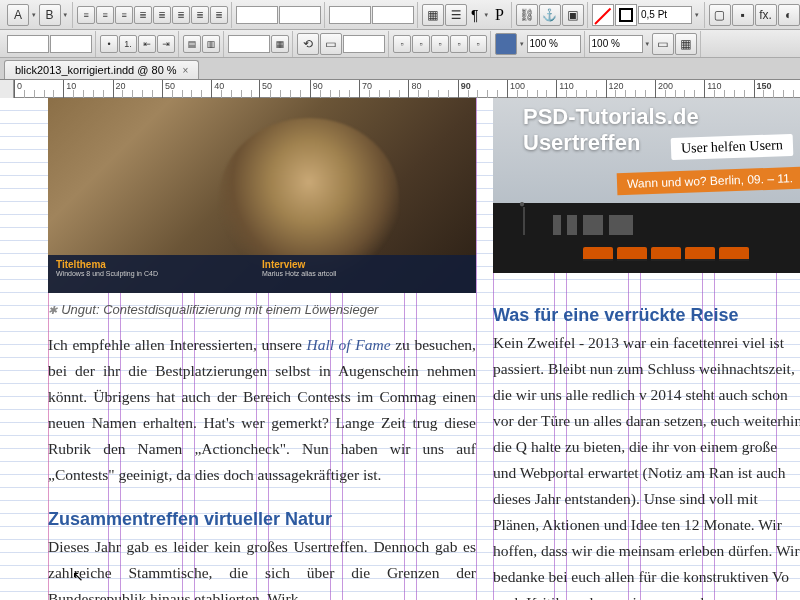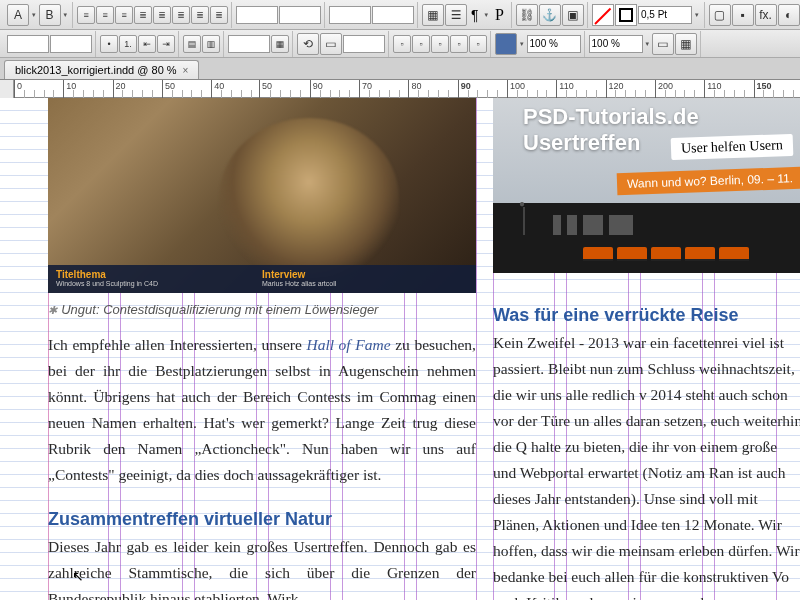--- a/index.html
+++ b/index.html
@@ -34,21 +34,21 @@
 
 .canvas-area { position: relative; background: #fff; height: 502px; overflow: hidden; }
 .baseline-grid { position:absolute; inset:0; background: repeating-linear-gradient(to bottom, transparent 0, transparent 12px, #b8c8e8 12px, #b8c8e8 13px); opacity: 0.6; }
 .guide-v { position:absolute; top:0; bottom:0; width:1px; background: rgba(160,80,200,0.6); }
 .margin-guide { position:absolute; top:0; bottom:0; width:1px; background: rgba(200,80,160,0.6); }
 
 .page-content { position: absolute; inset: 0; }
 
 
 .hero-image { position: absolute; left: 48px; top: 0; width: 428px; height: 195px; background: linear-gradient(135deg, #8b6f47 0%, #a0845c 20%, #6b5537 45%, #4a3826 70%, #2a1f15 100%); }
-.hero-overlay { position:absolute; left:0; right:0; bottom:0; height: 28px; background: rgba(20,30,55,0.9); display:flex; padding: 4px 8px; }
+.hero-overlay { position:absolute; left:0; right:0; bottom:0; height: 38px; background: rgba(20,30,55,0.9); display:flex; padding: 4px 8px; }
 .hero-col { flex:1; }
 .hero-label { color: #f5a623; font-size: 10px; font-weight: 600; }
 .hero-sub { color: #ccc; font-size: 7px; }
 .lion-shape { position:absolute; left:40%; top:10%; width:180px; height:160px; background: radial-gradient(ellipse at 50% 40%, #c9a876 0%, #a0824f 30%, #6b5133 60%, transparent 75%); border-radius: 50% 50% 40% 40%; filter: blur(1px);}
 
 .caption { position:absolute; left:48px; top:204px; font-style: italic; font-size: 13px; color: #555; }
 .caption-icon { font-size: 11px; color: #888; margin-right: 4px; }
 
 .body-text { position: absolute; font-family: Georgia, 'Times New Roman', serif; font-size: 15.5px; line-height: 26px; color: #2a2a2a; }
 .col1 { left: 48px; top: 234px; width: 428px; }

